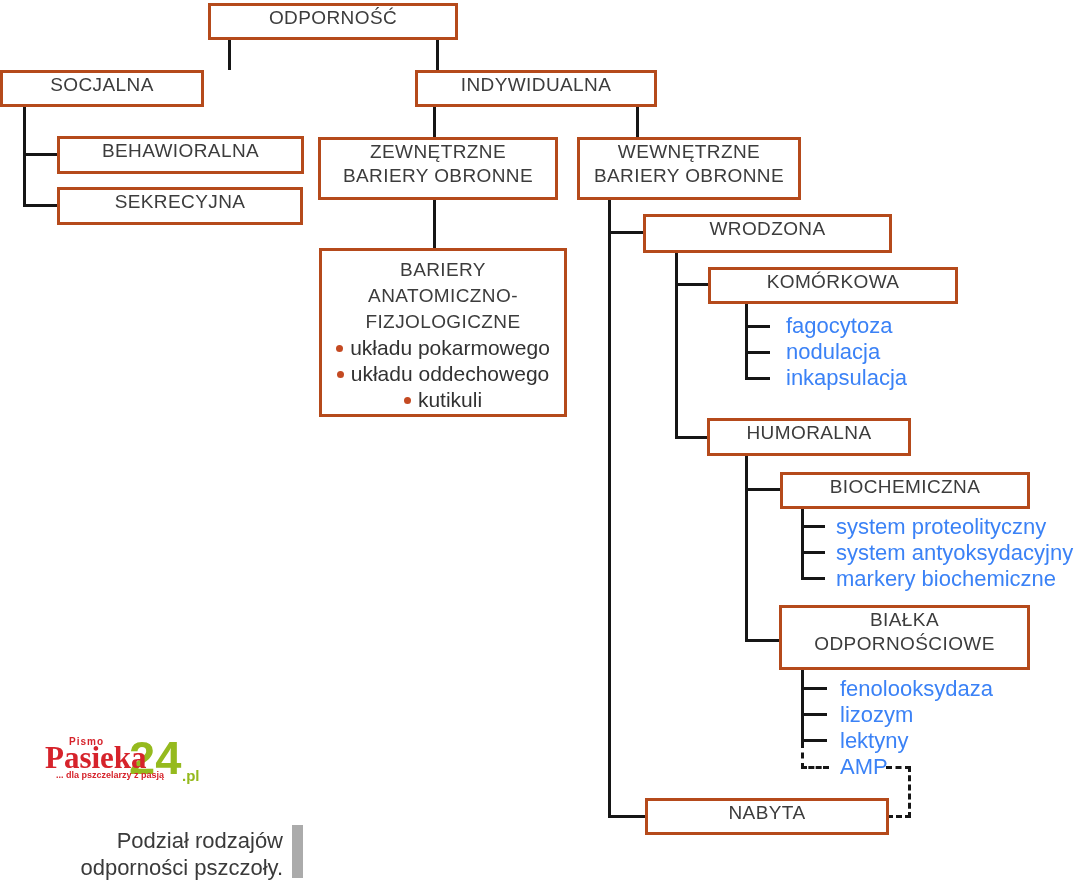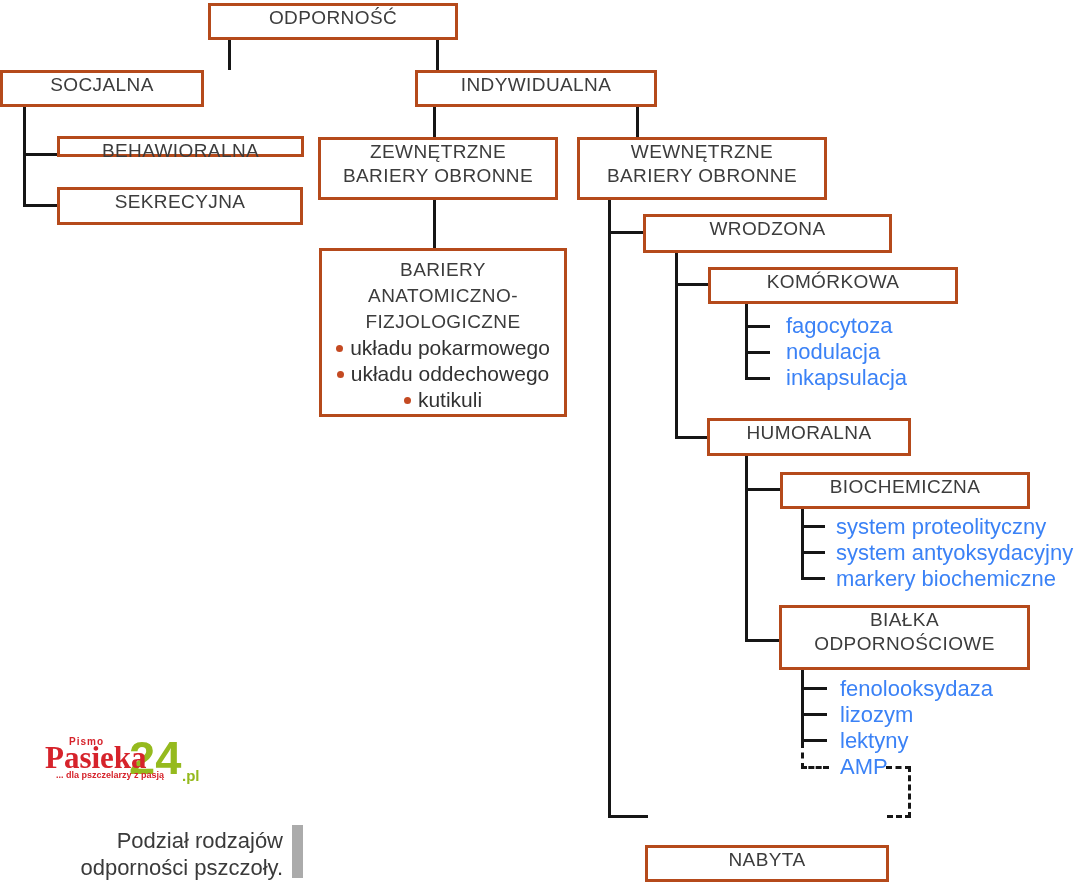--- a/index.html
+++ b/index.html
@@ -82,34 +82,34 @@
   </div>
 
   <div class="box" style="left:0px;top:70px;width:204px;height:37px;">
     <span>SOCJALNA</span>
   </div>
 
   <div class="box" style="left:415px;top:70px;width:242px;height:37px;">
     <span>INDYWIDUALNA</span>
   </div>
 
-  <div class="box" style="left:57px;top:136px;width:247px;height:21px;">
+  <div class="box" style="left:57px;top:136px;width:247px;height:38px;">
     <span>BEHAWIORALNA</span>
   </div>
 
   <div class="box" style="left:57px;top:187px;width:246px;height:38px;">
     <span>SEKRECYJNA</span>
   </div>
 
   <div class="box" style="left:318px;top:137px;width:240px;height:63px;">
     <span>ZEWNĘTRZNE</span>
     <span>BARIERY OBRONNE</span>
   </div>
 
-  <div class="box" style="left:577px;top:137px;width:250px;height:63px;">
+  <div class="box" style="left:577px;top:137px;width:224px;height:63px;">
     <span>WEWNĘTRZNE</span>
     <span>BARIERY OBRONNE</span>
   </div>
 
   <div class="box" style="left:319px;top:248px;width:248px;height:169px;justify-content:flex-start;padding-top:6px;">
     <span class="bariery-head">BARIERY</span>
     <span class="bariery-head">ANATOMICZNO-</span>
     <span class="bariery-head">FIZJOLOGICZNE</span>
     <span class="bullet-row">
       <span class="dot"></span>
@@ -139,21 +139,21 @@
 
   <div class="box" style="left:780px;top:472px;width:250px;height:37px;">
     <span>BIOCHEMICZNA</span>
   </div>
 
   <div class="box" style="left:779px;top:605px;width:251px;height:65px;">
     <span>BIAŁKA</span>
     <span>ODPORNOŚCIOWE</span>
   </div>
 
-  <div class="box" style="left:645px;top:798px;width:244px;height:37px;margin-top:47px;">
+  <div class="box" style="left:645px;top:798px;width:244px;height:37px;">
     <span>NABYTA</span>
   </div>
 
   <div class="leaf" style="left:786px;top:313px;">fagocytoza</div>
   <div class="leaf" style="left:786px;top:339px;">nodulacja</div>
   <div class="leaf" style="left:786px;top:365px;">inkapsulacja</div>
 
   <div class="leaf" style="left:836px;top:514px;">system proteolityczny</div>
   <div class="leaf" style="left:836px;top:540px;">system antyoksydacyjny</div>
   <div class="leaf" style="left:836px;top:566px;">markery biochemiczne</div>

